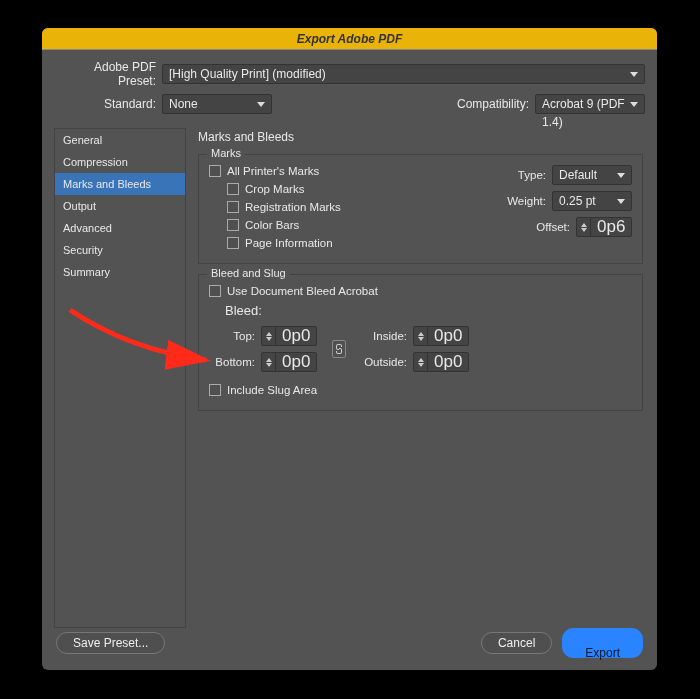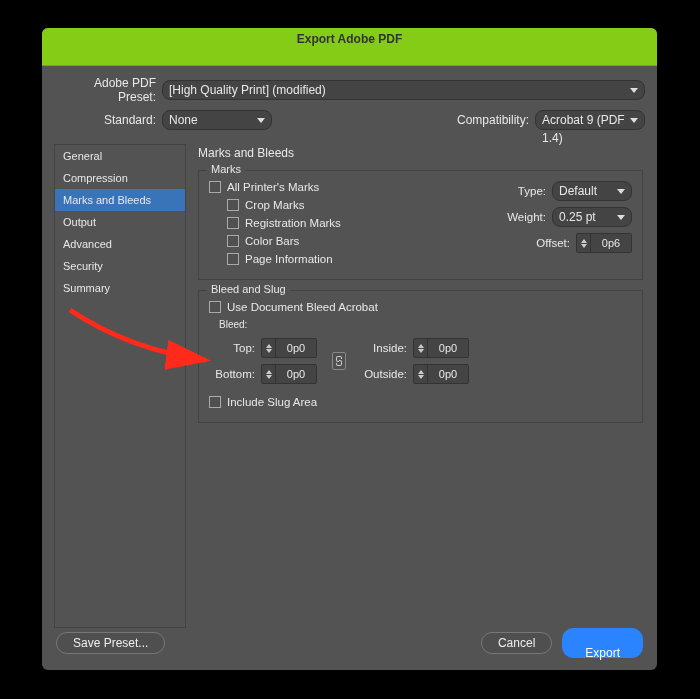--- a/index.html
+++ b/index.html
@@ -18,30 +18,31 @@
     top: 28px;
     width: 615px;
     height: 642px;
     background: #535353;
     border-radius: 6px;
     box-shadow: 0 12px 40px rgba(0,0,0,0.6);
     display: flex;
     flex-direction: column;
   }
   .titlebar {
-    height: 38px;
-    background: #84cc16;
+    height: 22px;
+    background: #eab308;
     border-top-left-radius: 6px;
     border-top-right-radius: 6px;
     border-bottom: 1px solid #888;
     text-align: center;
     line-height: 22px;
     font-size: 12px;
     font-weight: 600;
     color: #333;
+    font-style: italic;
   }
   .body {
     flex: 1;
     display: flex;
     flex-direction: column;
     padding: 10px 12px 12px 12px;
   }
   .top-rows { margin-bottom: 8px; }
   .row { display: flex; align-items: center; margin-bottom: 6px; }
   .row-label { text-align: right; padding-right: 6px; }
@@ -49,21 +50,21 @@
   .preset-row .select { flex: 1; }
   .std-row .row-label { width: 108px; }
   .std-row .select { width: 110px; }
   .std-row .spacer { flex: 1; }
   .compat-label { padding-right: 6px; }
   .compat-select { width: 145px; }
 
   .select {
     background: #444;
     border: 1px solid #333;
-    border-radius: 8px;
+    border-radius: 2px;
     height: 20px;
     line-height: 18px;
     padding: 0 18px 0 6px;
     position: relative;
     color: #e8e8e8;
     cursor: pointer;
   }
   .select::after {
     content: "";
     position: absolute;
@@ -164,23 +165,22 @@
   }
   .stepper .up, .stepper .down {
     width: 0; height: 0;
     border-left: 3px solid transparent;
     border-right: 3px solid transparent;
   }
   .stepper .up { border-bottom: 4px solid #ccc; margin-bottom: 1px; }
   .stepper .down { border-top: 4px solid #ccc; }
   .num-val {
     padding: 0 6px;
-    font-size: 11px;
+    font-size: 17px;
     width: 40px;
-    text-align: center;
   }
   .bleed-grid {
     display: flex;
     align-items: center;
   }
   .bleed-col {
     display: flex;
     flex-direction: column;
     gap: 6px;
   }
@@ -207,21 +207,21 @@
     width: 14px; height: 18px;
     border: 1px solid #888;
     border-radius: 2px;
     display: flex;
     align-items: center;
     justify-content: center;
     background: #505050;
   }
   .link-box svg { display:block; }
 
-  .bleed-title { margin: 4px 0 8px 10px; font-size: 10px; }
+  .bleed-title { margin: 4px 0 8px 16px; font-size: 13px; }
 
   .footer {
     height: 30px;
     display: flex;
     align-items: center;
     padding: 0 2px;
   }
   .btn {
     height: 22px;
     border-radius: 11px;
@@ -229,21 +229,21 @@
     background: #4f4f4f;
     border: 1px solid #777;
     color: #eee;
     font-size: 12px;
     cursor: pointer;
     line-height: 20px;
   }
   .btn.primary {
     background: #2a84ff;
     border-color: #2a84ff;
-    color: #ffffff;
+    color: #0f172a;
     padding: 14px 22px;
   }
   .footer .spacer { flex: 1; }
   .footer .btn + .btn { margin-left: 10px; }
 
   
   .arrow {
     position: absolute;
     left: 60px;
     top: 300px;

